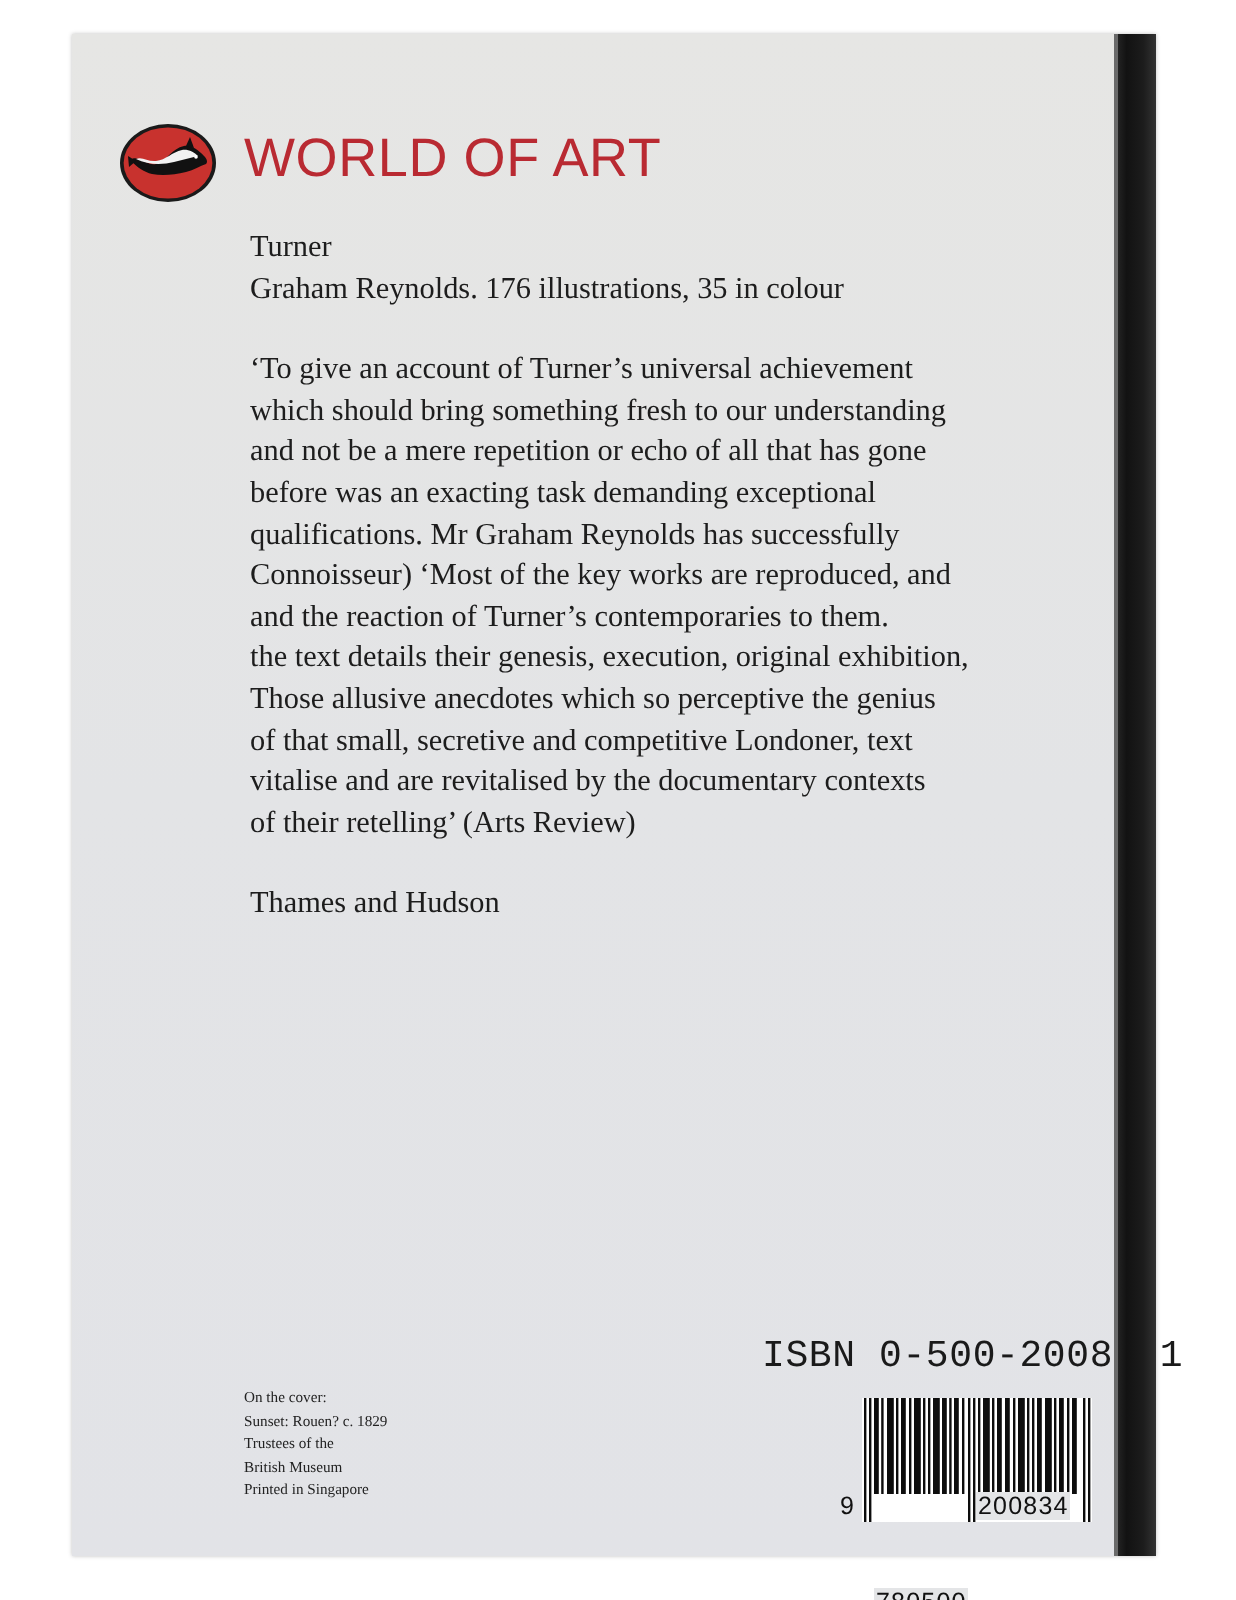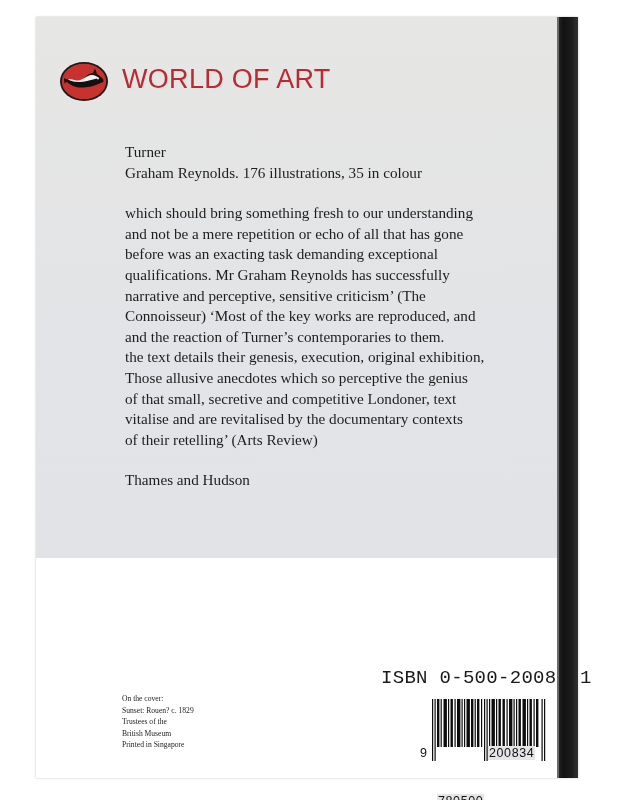--- a/index.html
+++ b/index.html
@@ -5,42 +5,42 @@
   html, body { margin:0; padding:0; }
   body {
     width:618px; height:800px; background:#ffffff; position:relative; overflow:hidden;
     font-family: "Liberation Serif", "DejaVu Serif", serif;
   }
   .book {
     position:absolute; left:36px; top:17px; width:542px; height:761px;
     box-shadow: 0 0 2px rgba(0,0,0,0.25);
   }
   .cover {
-    position:absolute; left:0; top:0; width:521px; height:541px;
+    position:absolute; left:0; top:0; width:521px; height:761px;
     background: linear-gradient(180deg, #e6e6e4 0%, #e3e4e6 50%, #e2e3e7 100%);
   }
   .spine {
     position:absolute; left:521px; top:0; width:21px; height:761px;
     background: linear-gradient(90deg, #2a2a2a 0%, #121212 30%, #1c1c1c 70%, #333 100%);
   }
   .spine-highlight {
     position:absolute; left:0; top:0; width:2px; height:100%;
     background:#6a6a6a;
   }
   .logo {
     position:absolute; left:23px; top:44px; width:50px; height:41px;
   }
   .brand {
     position:absolute; left:86px; top:47px;
     font-family: "Liberation Sans", "DejaVu Sans", sans-serif;
     font-size:27px; color:#b92a32; letter-spacing:0.3px; white-space:nowrap;
   }
   .text-block {
     position:absolute; left:89px; top:97px; width:420px;
-    font-size:15.2px; line-height:20.6px; color:#1d1d1d;margin-top:28px;
+    font-size:15.2px; line-height:20.6px; color:#1d1d1d;
   }
   .text-block p { margin:0; }
   .title-line, .author-line { white-space:nowrap; }
   .quote { margin-top:20px !important; }
   .quote-line { display:block; white-space:nowrap; }
   .publisher { margin-top:20px !important; }
   .credits {
     position:absolute; left:86px; top:676px;
     font-size:7.6px; line-height:11.6px; color:#222;
   }
@@ -76,25 +76,25 @@
       <path d="M34 12 L 36 7.5 L 38 13 Z" fill="#111"></path>
       <path d="M5 17 L 9 19.5 L 5.5 22.5 Z" fill="#111"></path>
       <circle cx="39" cy="17.5" r="0.9" fill="#fff"></circle>
     </svg>
     <div class="brand">WORLD OF ART</div>
 
     <div class="text-block">
       <p class="title-line">Turner</p>
       <p class="author-line">Graham Reynolds. 176 illustrations, 35 in colour</p>
       <p class="quote">
+        <span class="quote-line">‘To give an account of Turner’s universal achievement</span>
         <span class="quote-line">which should bring something fresh to our understanding</span>
         <span class="quote-line">and not be a mere repetition or echo of all that has gone</span>
         <span class="quote-line">before was an exacting task demanding exceptional</span>
         <span class="quote-line">qualifications. Mr Graham Reynolds has successfully</span>
-        <span class="quote-line">narrative and perceptive, sensitive criticism’ (The</span>
         <span class="quote-line">Connoisseur) ‘Most of the key works are reproduced, and</span>
         <span class="quote-line">and the reaction of Turner’s contemporaries to them.</span>
         <span class="quote-line">the text details their genesis, execution, original exhibition,</span>
         <span class="quote-line">Those allusive anecdotes which so perceptive the genius</span>
         <span class="quote-line">of that small, secretive and competitive Londoner, text</span>
         <span class="quote-line">vitalise and are revitalised by the documentary contexts</span>
         <span class="quote-line">of their retelling’ (Arts Review)</span>
       </p>
       <p class="publisher">Thames and Hudson</p>
     </div>

